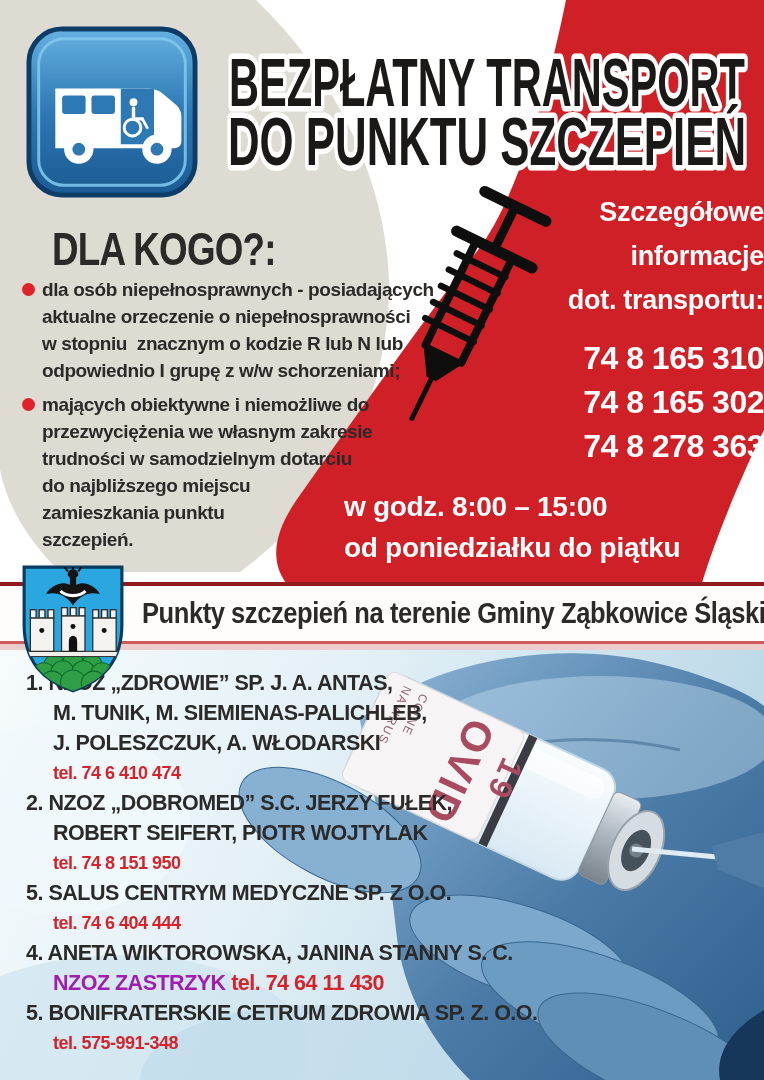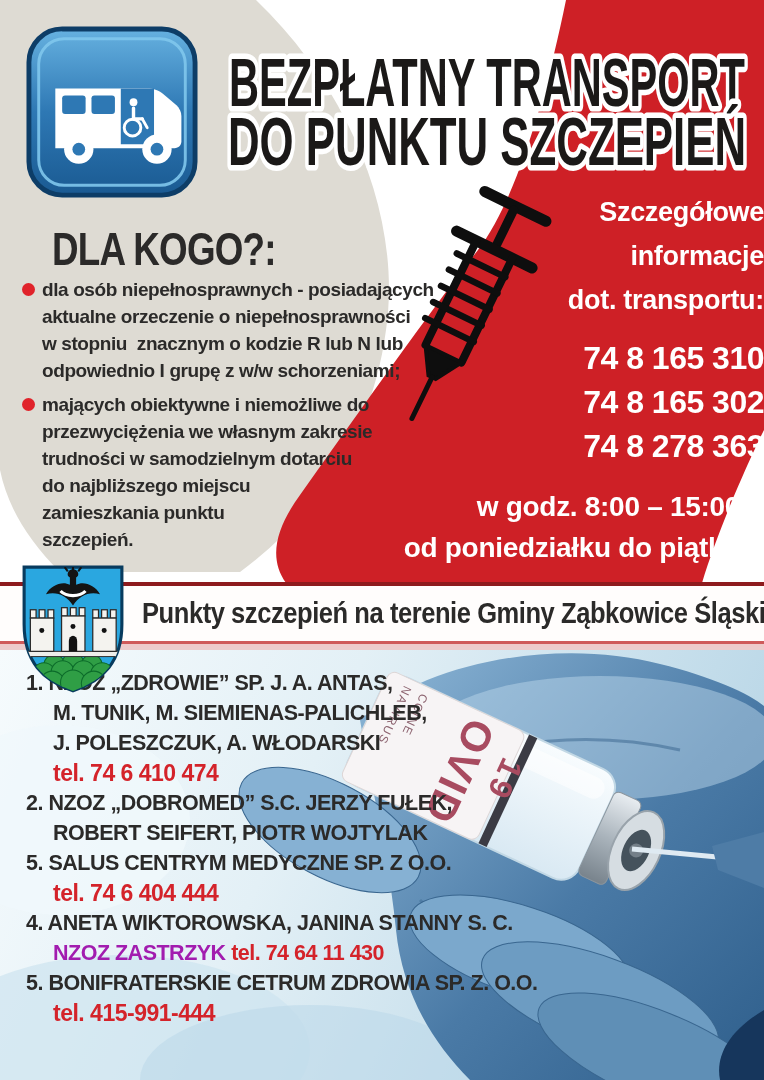--- a/index.html
+++ b/index.html
@@ -25,38 +25,38 @@
   .bullets{left:22px;top:276px;z-index:5;width:420px;}
   .bullet{display:flex;align-items:flex-start;margin-bottom:7px;}
   .dot{width:13px;height:13px;border-radius:50%;background:#e0232a;flex:0 0 13px;margin:7px 7px 0 0;}
   .bullet p{margin:0;color:#2b2a29;font-size:19px;line-height:27px;font-weight:bold;
             letter-spacing:-.4px;white-space:pre;}
   
   .info{left:508px;top:190px;width:256px;z-index:5;text-align:right;color:#fff;}
   .info-head{font-size:27px;font-weight:bold;line-height:44px;white-space:pre-line;letter-spacing:-.3px;}
   .phones{margin-top:14px;}
   .phones div{font-size:32px;font-weight:bold;line-height:44px;letter-spacing:-.5px;}
-  .hours{left:330px;top:486px;width:410px;z-index:5;text-align:right;color:#fff;
+  .hours{left:344px;top:486px;width:410px;z-index:5;text-align:left;color:#fff;
          font-size:28px;font-weight:bold;line-height:41px;white-space:pre-line;letter-spacing:-.3px;}
   
   .banner{left:0;top:582px;width:764px;height:55px;z-index:4;background:#fffdfc;
           border-top:4px solid #8e1b1e;border-bottom:3px solid #cf5a5a;
           box-shadow:0 3px 0 #eecaca;}
   .banner-text{display:inline-block;margin-left:142px;line-height:55px;color:#2b2a29;
                font-size:29px;font-weight:bold;white-space:nowrap;letter-spacing:-.5px;
                transform:scaleX(.88);transform-origin:left center;}
   
   .crest{left:20px;top:564px;width:106px;height:130px;z-index:9;}
   
   .syringe-svg{left:400px;top:183px;width:220px;height:260px;z-index:6;}
   
   .locations{left:26px;top:668px;width:480px;z-index:8;}
   .loc-name{margin:0;color:#2b2a29;font-size:21.5px;font-weight:bold;line-height:30px;
             letter-spacing:-.5px;white-space:pre;padding-left:27px;text-indent:-27px;}
-  .loc-tel{margin:0 0 0 27px;color:#d4232a;font-size:23px;font-weight:bold;line-height:30px;letter-spacing:-.5px;}
+  .loc-tel{margin:0 0 0 27px;color:#d4232a;font-size:18px;font-weight:bold;line-height:30px;letter-spacing:-.5px;}
   .loc-line2{margin:0 0 0 27px;font-size:21.5px;font-weight:bold;line-height:30px;letter-spacing:-.5px;white-space:nowrap;}
   .loc-line2 .dk{color:#a21caf;}
   .loc-line2 .rd{color:#d4232a;}
   
   .vial-big{font-family:"Liberation Sans",sans-serif;font-weight:bold;fill:#a84b60;}
   .vial-small{font-family:"Liberation Sans",sans-serif;fill:#8d6470;}
 </style>
 </head>
 <body>
 
@@ -268,28 +268,29 @@
   <div class="abs locations">
     <div>
       <p class="loc-name">1. NZOZ „ZDROWIE” SP. J. A. ANTAS,
 M. TUNIK, M. SIEMIENAS-PALICHLEB,
 J. POLESZCZUK, A. WŁODARSKI</p>
       <p class="loc-tel">tel. 74 6 410 474</p>
     </div>
     <div>
       <p class="loc-name">2. NZOZ „DOBROMED” S.C. JERZY FUŁEK,
 ROBERT SEIFERT, PIOTR WOJTYLAK</p>
+      <p class="loc-tel">tel. 74 8 151 950</p>
     </div>
     <div>
       <p class="loc-name">5. SALUS CENTRYM MEDYCZNE SP. Z O.O.</p>
       <p class="loc-tel">tel. 74 6 404 444</p>
     </div>
     <div>
       <p class="loc-name">4. ANETA WIKTOROWSKA, JANINA STANNY S. C.</p>
       <p class="loc-line2"><span class="dk">NZOZ ZASTRZYK </span><span class="rd">tel. 74 64 11 430</span></p>
     </div>
     <div>
       <p class="loc-name">5. BONIFRATERSKIE CETRUM ZDROWIA SP. Z. O.O.</p>
-      <p class="loc-tel">tel. 415-991-444</p>
+      <p class="loc-tel">tel. 575-991-348</p>
     </div>
   </div>
 
 </div>
 
 </body></html>

